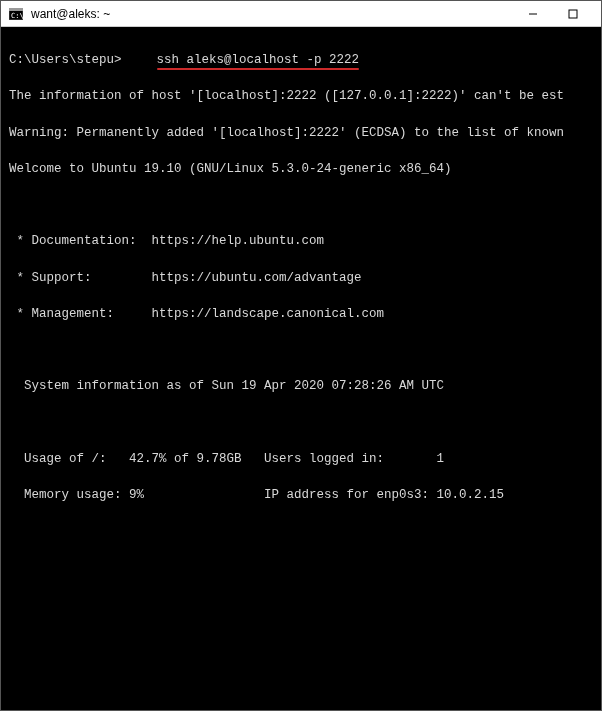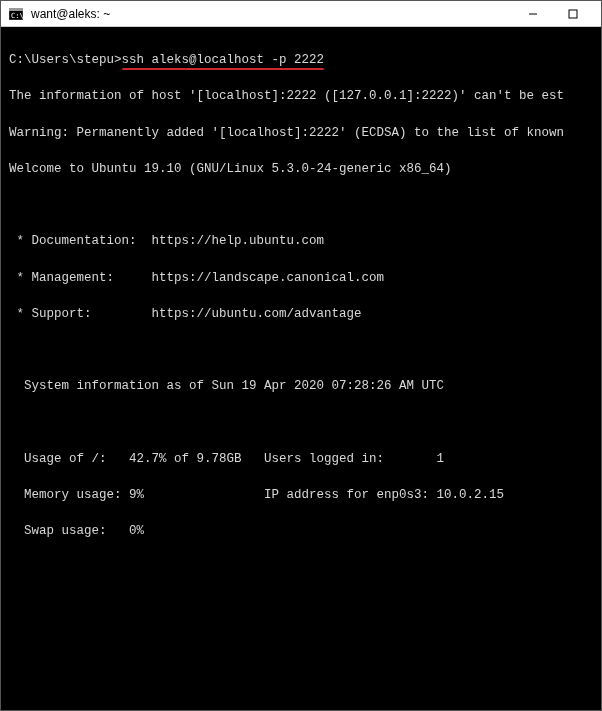--- a/index.html
+++ b/index.html
@@ -49,20 +49,21 @@
     .terminal {
       padding: 6px 8px 8px 8px;
       line-height: 1.45;
       white-space: pre;
       color: #d8d8d8;
     }
     .line { white-space: pre; }
     .underline-red {
       position: relative;
       display: inline-block;
+      margin-left: 35px;
     }
     .underline-red::after {
       content: "";
       position: absolute;
       left: 0;
       right: 0;
       bottom: -1px;
       height: 2px;
       background: #cc2a2a;
       border-radius: 1px;
@@ -94,28 +95,27 @@
   </div>
 </div>
 
 <div class="terminal">
 <div class="line"><span>C:\Users\stepu&gt;</span><span class="underline-red">ssh aleks@localhost -p 2222</span></div>
 <div class="line">The information of host '[localhost]:2222 ([127.0.0.1]:2222)' can't be est</div>
 <div class="line">Warning: Permanently added '[localhost]:2222' (ECDSA) to the list of known </div>
 <div class="line">Welcome to Ubuntu 19.10 (GNU/Linux 5.3.0-24-generic x86_64)</div>
 <div class="line"> </div>
 <div class="line"> * Documentation:  https://help.ubuntu.com</div>
+<div class="line"> * Support:        https://ubuntu.com/advantage</div>
 <div class="line"> * Management:     https://landscape.canonical.com</div>
-<div class="line"> * Support:        https://ubuntu.com/advantage</div>
 <div class="line"> </div>
 <div class="line">  System information as of Sun 19 Apr 2020 07:28:26 AM UTC</div>
 <div class="line"> </div>
 <div class="line">  Usage of /:   42.7% of 9.78GB   Users logged in:       1</div>
 <div class="line">  Memory usage: 9%                IP address for enp0s3: 10.0.2.15</div>
-<div class="line">  Swap usage:   0%</div>
 <div class="line"> </div>
 
 
 
 
 
 
 
 
 

